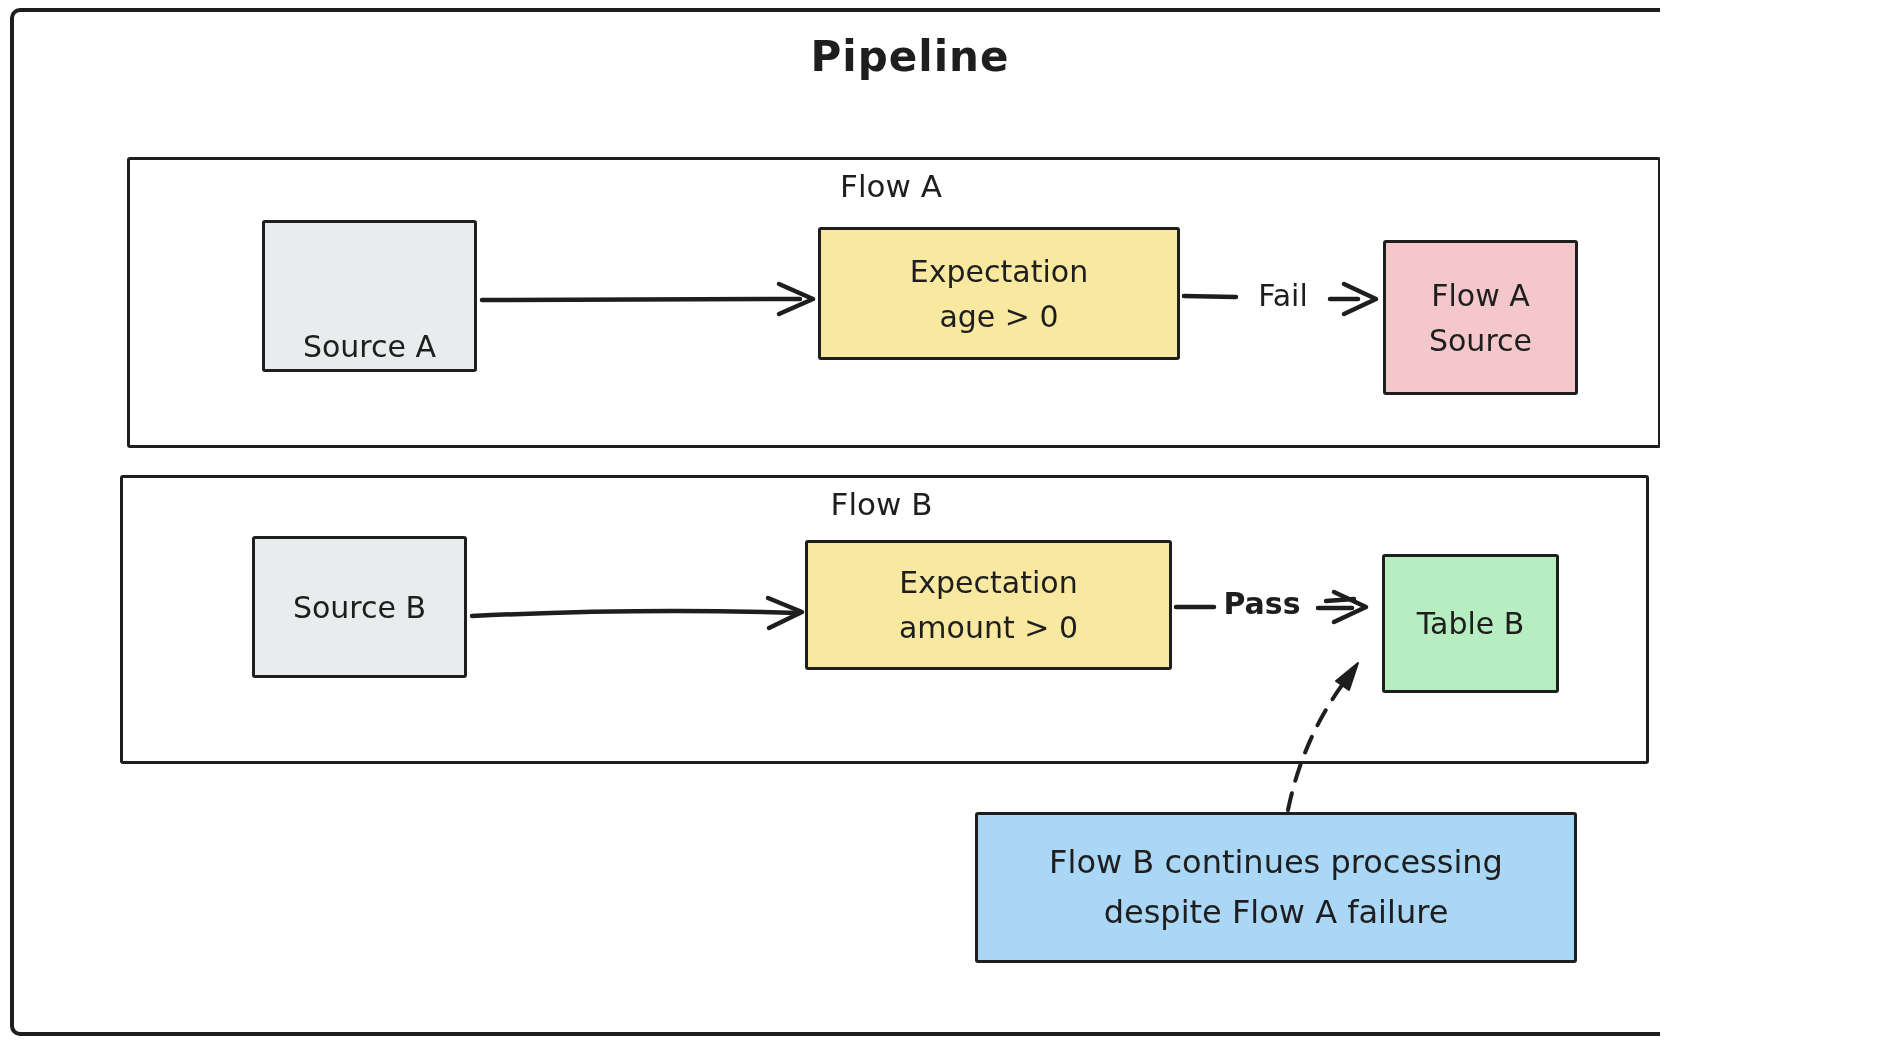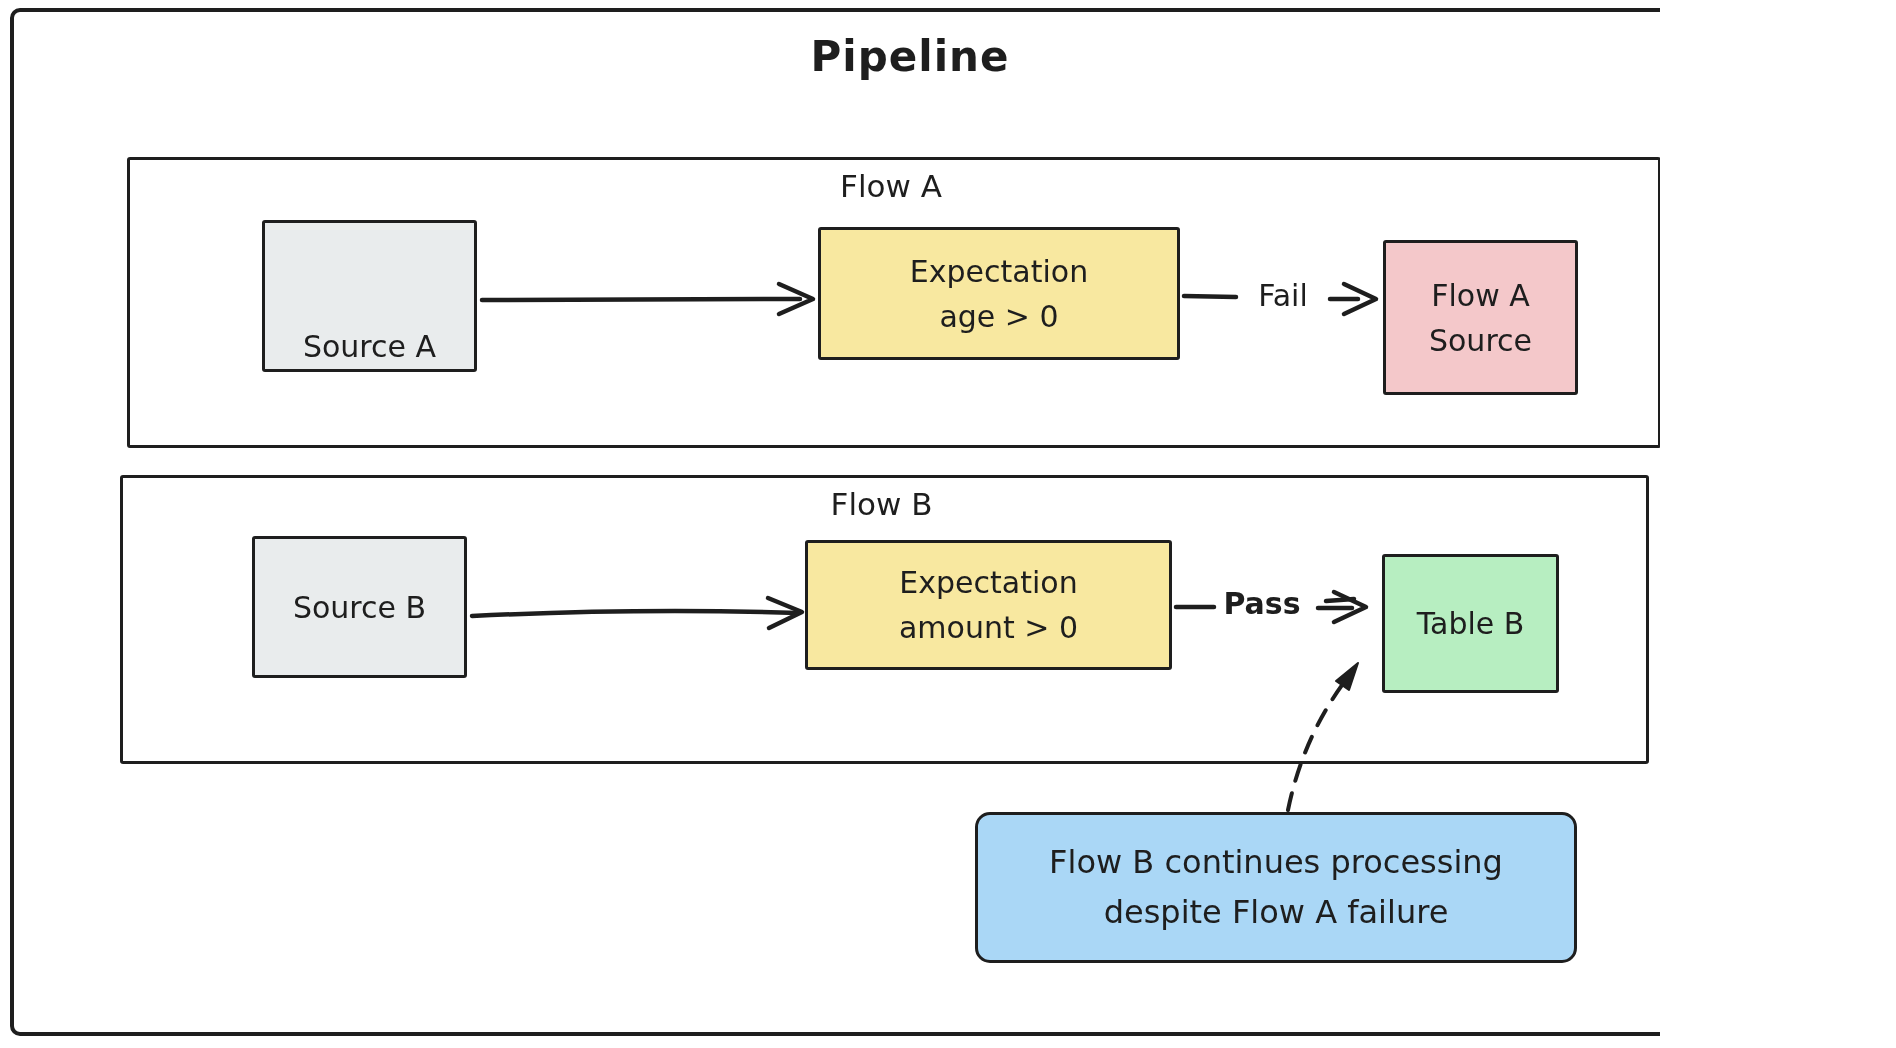--- a/index.html
+++ b/index.html
@@ -63,21 +63,21 @@
     box-sizing: border-box;
   }
   .node.source-a { left: 262px; top: 220px; width: 215px; height: 152px; background: #e9eced; }
   .node.source-b { left: 252px; top: 536px; width: 215px; height: 142px; background: #e9eced; }
   .node.expect-a { left: 818px; top: 227px; width: 362px; height: 133px; background: #f8e8a0; }
   .node.expect-b { left: 805px; top: 540px; width: 367px; height: 130px; background: #f8e8a0; }
   .node.stopped-a { left: 1383px; top: 240px; width: 195px; height: 155px; background: #f4c8ca; }
   .node.table-b { left: 1370px; top: 554px; width: 177px; height: 139px; background: #b7eec1; margin-left: 12px; }
   .node.note {
     left: 975px; top: 812px; width: 602px; height: 151px;
-    background: #aad7f6; font-size: 32px; line-height: 1.55; border-radius: 15px;
+    background: #aad7f6; font-size: 32px; line-height: 1.55;
   }
   .edge-label {
     position: absolute;
     text-align: center;
     font-size: 30px;
     font-weight: 500;
     background: #ffffff;
   }
   .edge-label.fail { left: 1238px; top: 278px; width: 90px; }
   .edge-label.pass { left: 1216px; top: 586px; width: 92px; font-weight: bold; }

